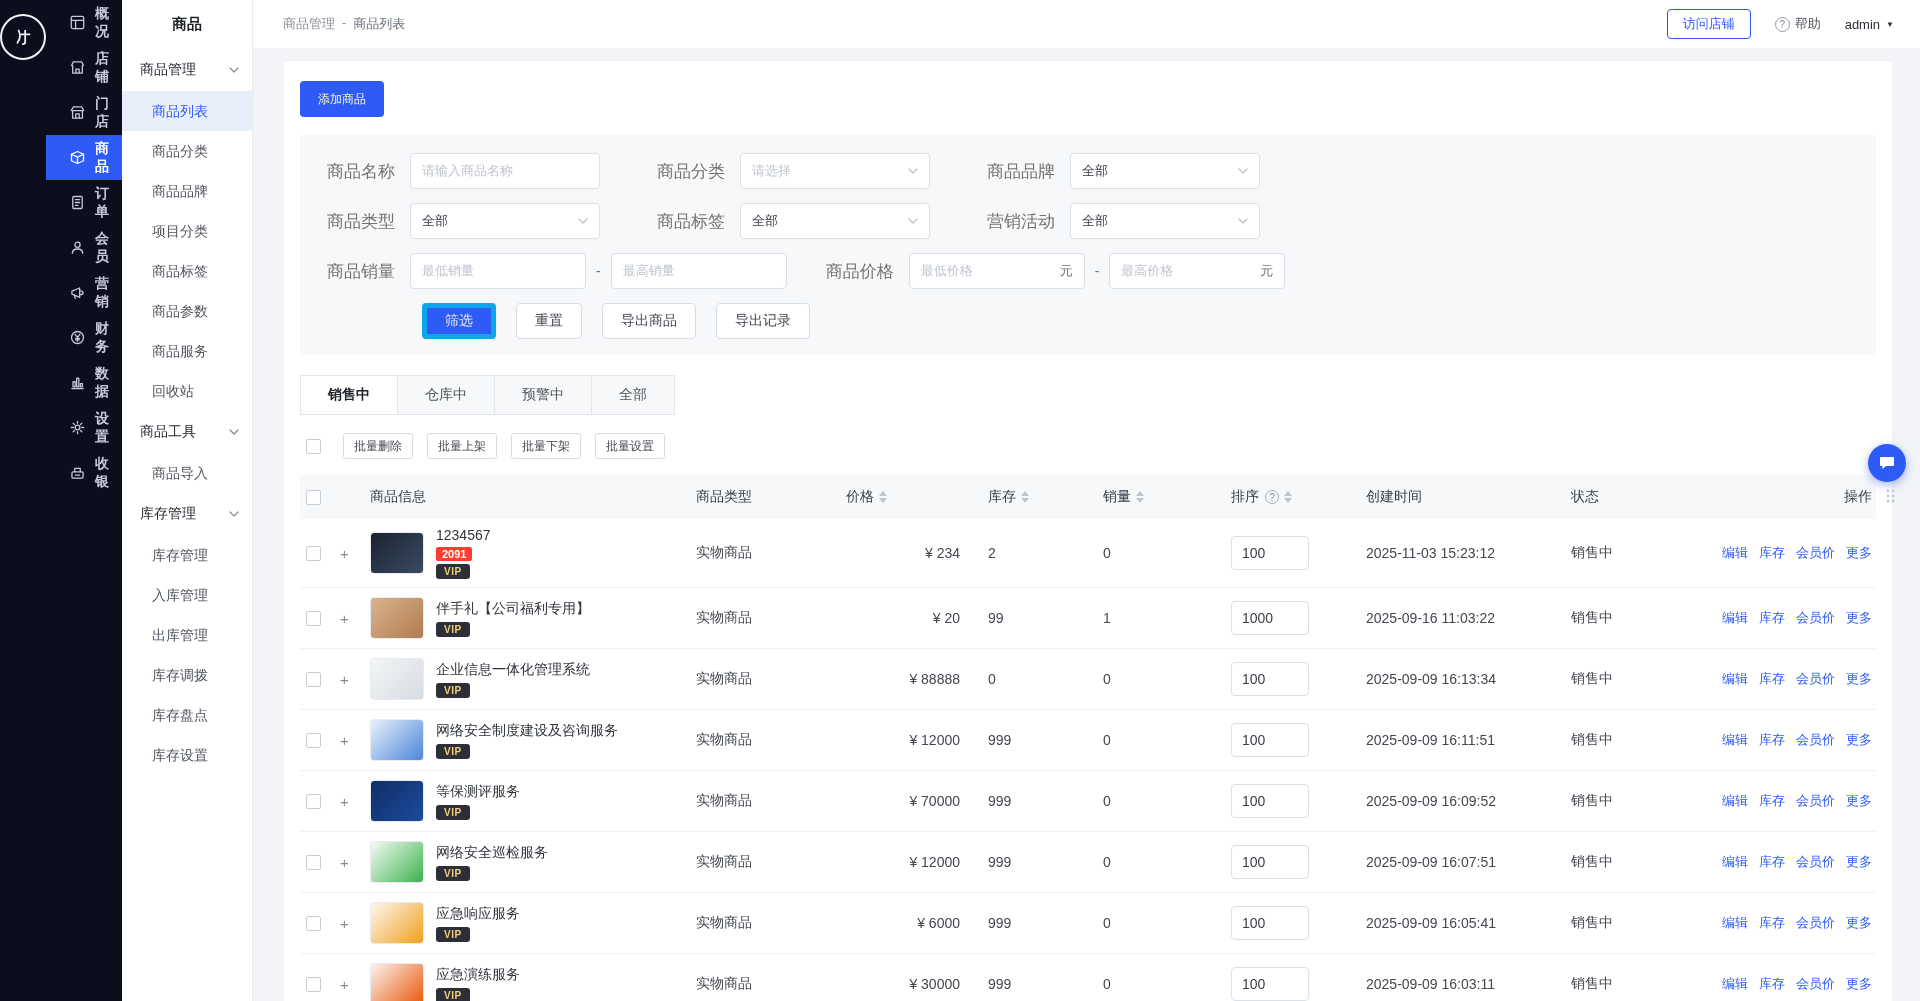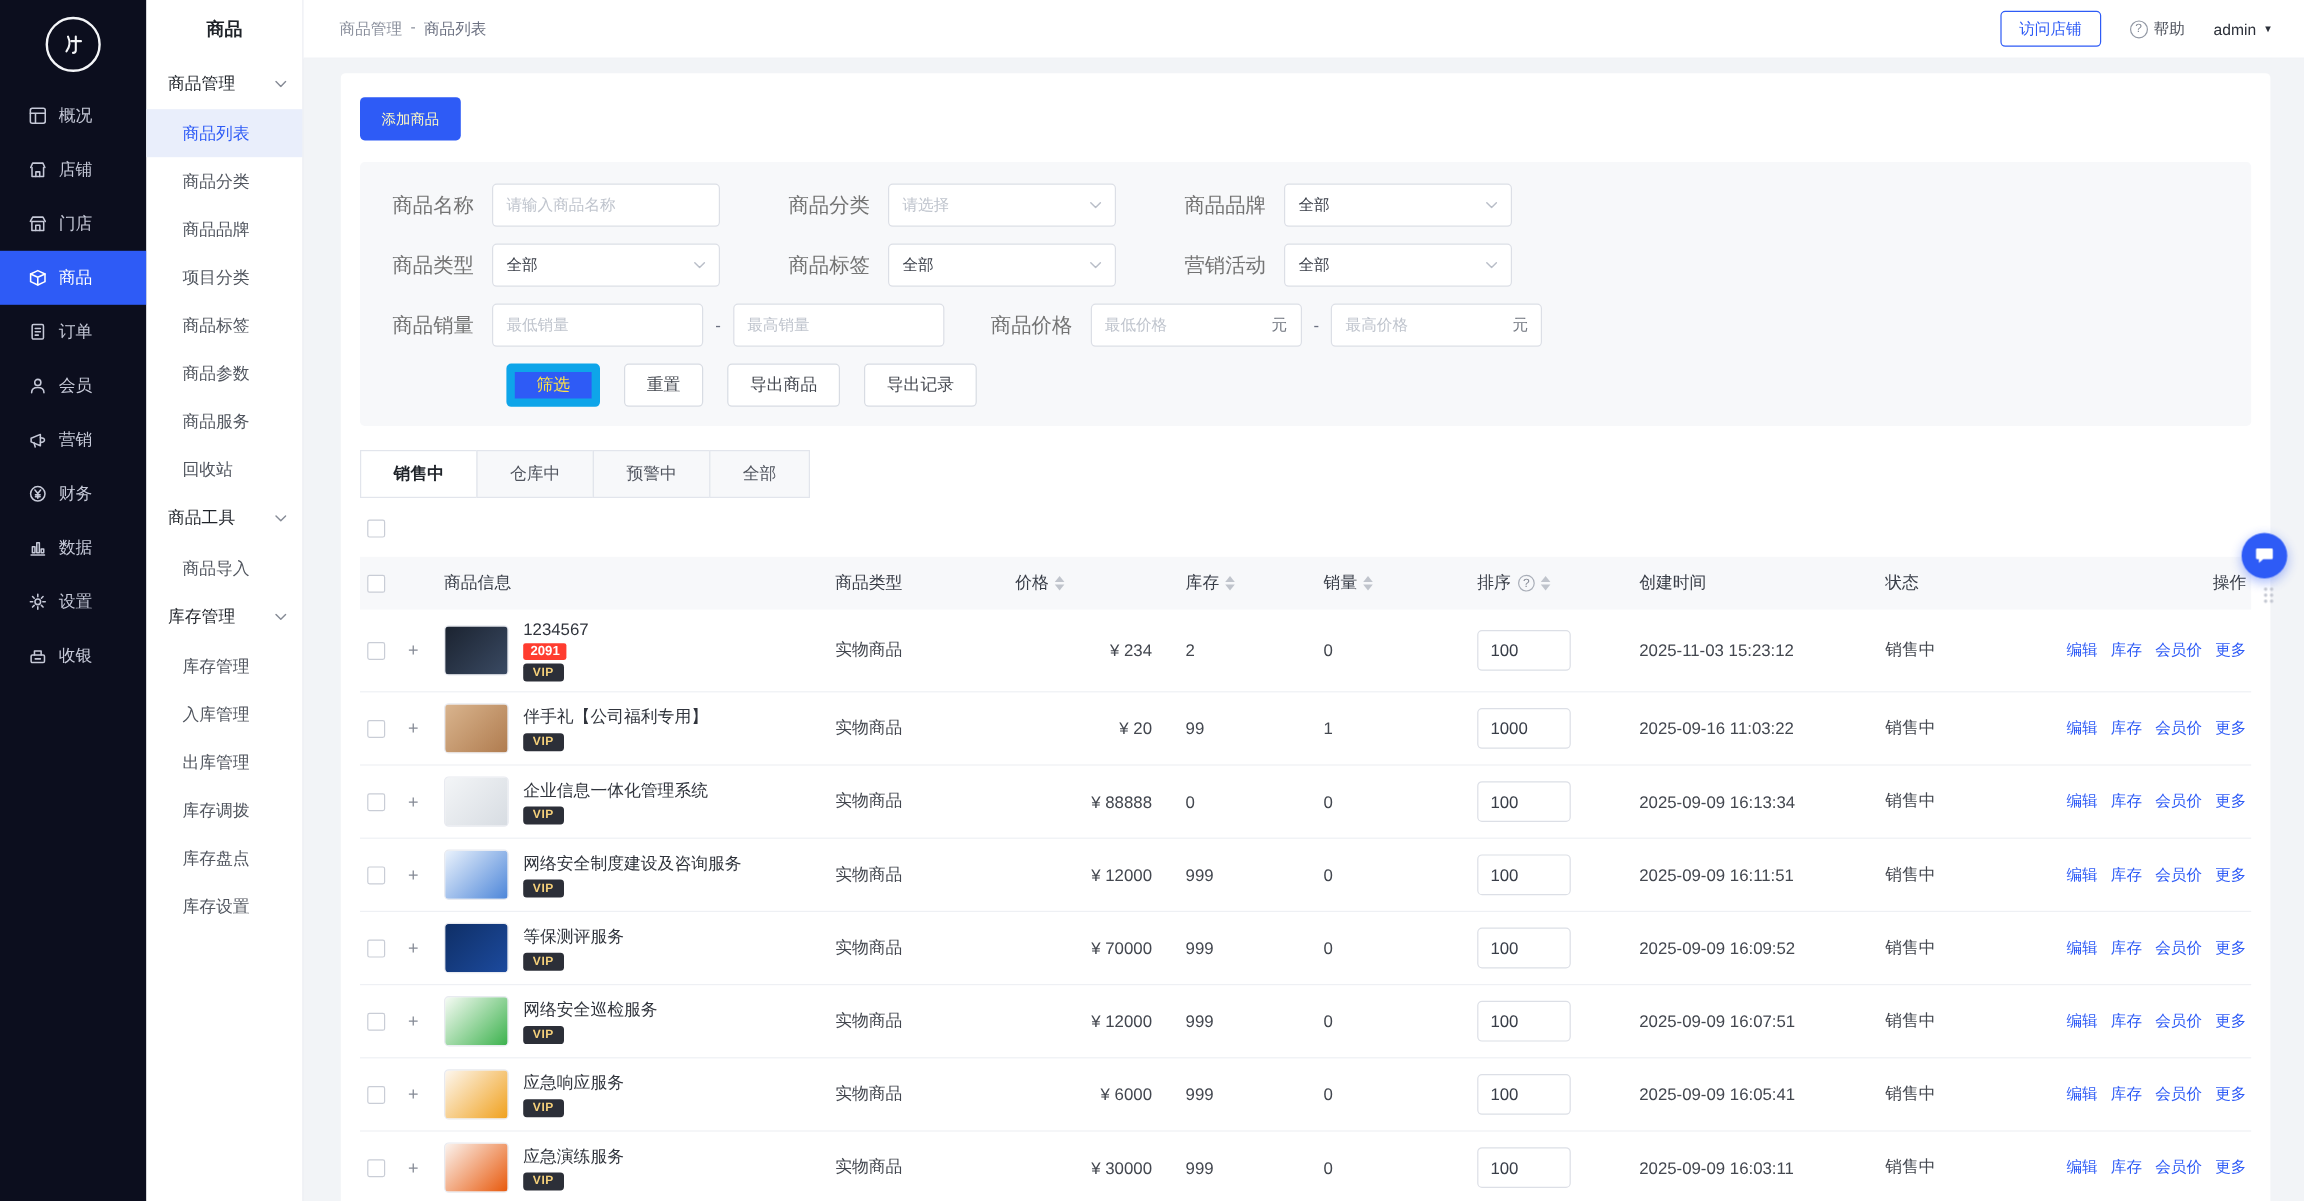--- a/index.html
+++ b/index.html
@@ -4,21 +4,21 @@
 <style>
   * { margin:0; padding:0; box-sizing:border-box; }
   html,body { width:1920px; height:1001px; overflow:hidden; }
   body {
     font-family:"Liberation Sans","DejaVu Sans",sans-serif;
     font-size:14px; color:#383d47; background:#f2f4f7;
   }
   .app { display:flex; height:100%; }
 
   
-  .main-sidebar { width:122px; flex-shrink:0; background:#0c0e1e; color:#c6c9d8; display:flex; flex-direction:column; }
+  .main-sidebar { width:122px; flex-shrink:0; background:#0c0e1e; color:#c6c9d8; display:flex; flex-direction:row;font-weight:bold; }
   .logo-wrap { height:74px; display:flex; align-items:center; justify-content:center; cursor:pointer; }
   .logo-circle { width:46px; height:46px; border-radius:50%; border:2px solid #f4f5f8; display:flex; align-items:center; justify-content:center; }
   .logo-circle svg { width:26px; height:26px; }
   .logo-circle svg path { stroke:#f4f5f8; fill:none; stroke-width:1.6; stroke-linecap:round; }
   .main-nav-item { height:45px; display:flex; align-items:center; gap:10px; padding-left:24px; font-size:14px; cursor:pointer; }
   .main-nav-item.active { background:#2e5bf6; color:#ffffff; }
   .nav-icon { display:inline-flex; width:15px; height:15px; }
   .nav-icon svg { width:15px; height:15px; }
   .nav-icon svg * { stroke:currentColor; fill:none; stroke-width:1.2; stroke-linecap:round; stroke-linejoin:round; }
 
@@ -56,21 +56,21 @@
   .f-input { width:190px; height:36px; background:#fff; border:1px solid #dcdfe6; border-radius:4px; display:inline-flex; align-items:center; justify-content:space-between; padding:0 11px; font-size:13px; color:#383d47; cursor:pointer; }
   .placeholder { color:#bfc4cd; }
   .select-caret { display:inline-flex; width:10px; height:6px; color:#b9bec8; }
   .f-range { display:flex; align-items:center; }
   .f-range-gap { margin-left:36px; }
   .f-range .f-input { width:176px; }
   .dash { margin:0 10px; color:#6b7080; }
   .unit { color:#70757f; font-size:13px; }
   .filter-buttons { display:flex; gap:20px; padding-left:98px; margin-top:4px; }
   .btn { height:36px; padding:0 18px; border-radius:4px; font-size:14px; cursor:pointer; font-family:inherit; }
-  .btn-primary { background:#2e5bf6; border:7px solid #0ea5e9; color:#fde047;text-align:center; }
+  .btn-primary { background:#2e5bf6; border:5px solid #0ea5e9; color:#e5e5e5;text-align:center; }
   .btn-default { background:#fff; border:1px solid #d8dce3; color:#43474f; }
 
   
   .tabs { display:flex; margin-top:20px; }
   .tab { height:40px; display:flex; align-items:center; padding:0 27px; background:#f7f8fa; border:1px solid #e2e5ec; margin-left:-1px; font-size:14px; color:#51555f; cursor:pointer; }
   .tab:first-child { margin-left:0; }
   .tab.active { background:#fff; color:#1f2329; font-weight:bold; }
 
   
   .batch-row { display:flex; align-items:center; margin-top:18px; }
@@ -413,20 +413,21 @@
 
         <div class="tabs" id="tabs">
             <div class="tab active">销售中</div>
             <div class="tab">仓库中</div>
             <div class="tab">预警中</div>
             <div class="tab">全部</div>
           </div>
 
         <div class="batch-row">
           <span class="checkbox"></span>
+          <span id="batch-buttons"><button class="batch-btn">批量删除</button><button class="batch-btn">批量上架</button><button class="batch-btn">批量下架</button><button class="batch-btn">批量设置</button></span>
         </div>
 
         <div class="table">
           <div class="thead" id="thead">
               <div class="c-check">
                 <span class="checkbox"></span>
               </div>
               <div class="c-expand"></div>
               <div class="c-info th">
                 <span>商品信息</span>

